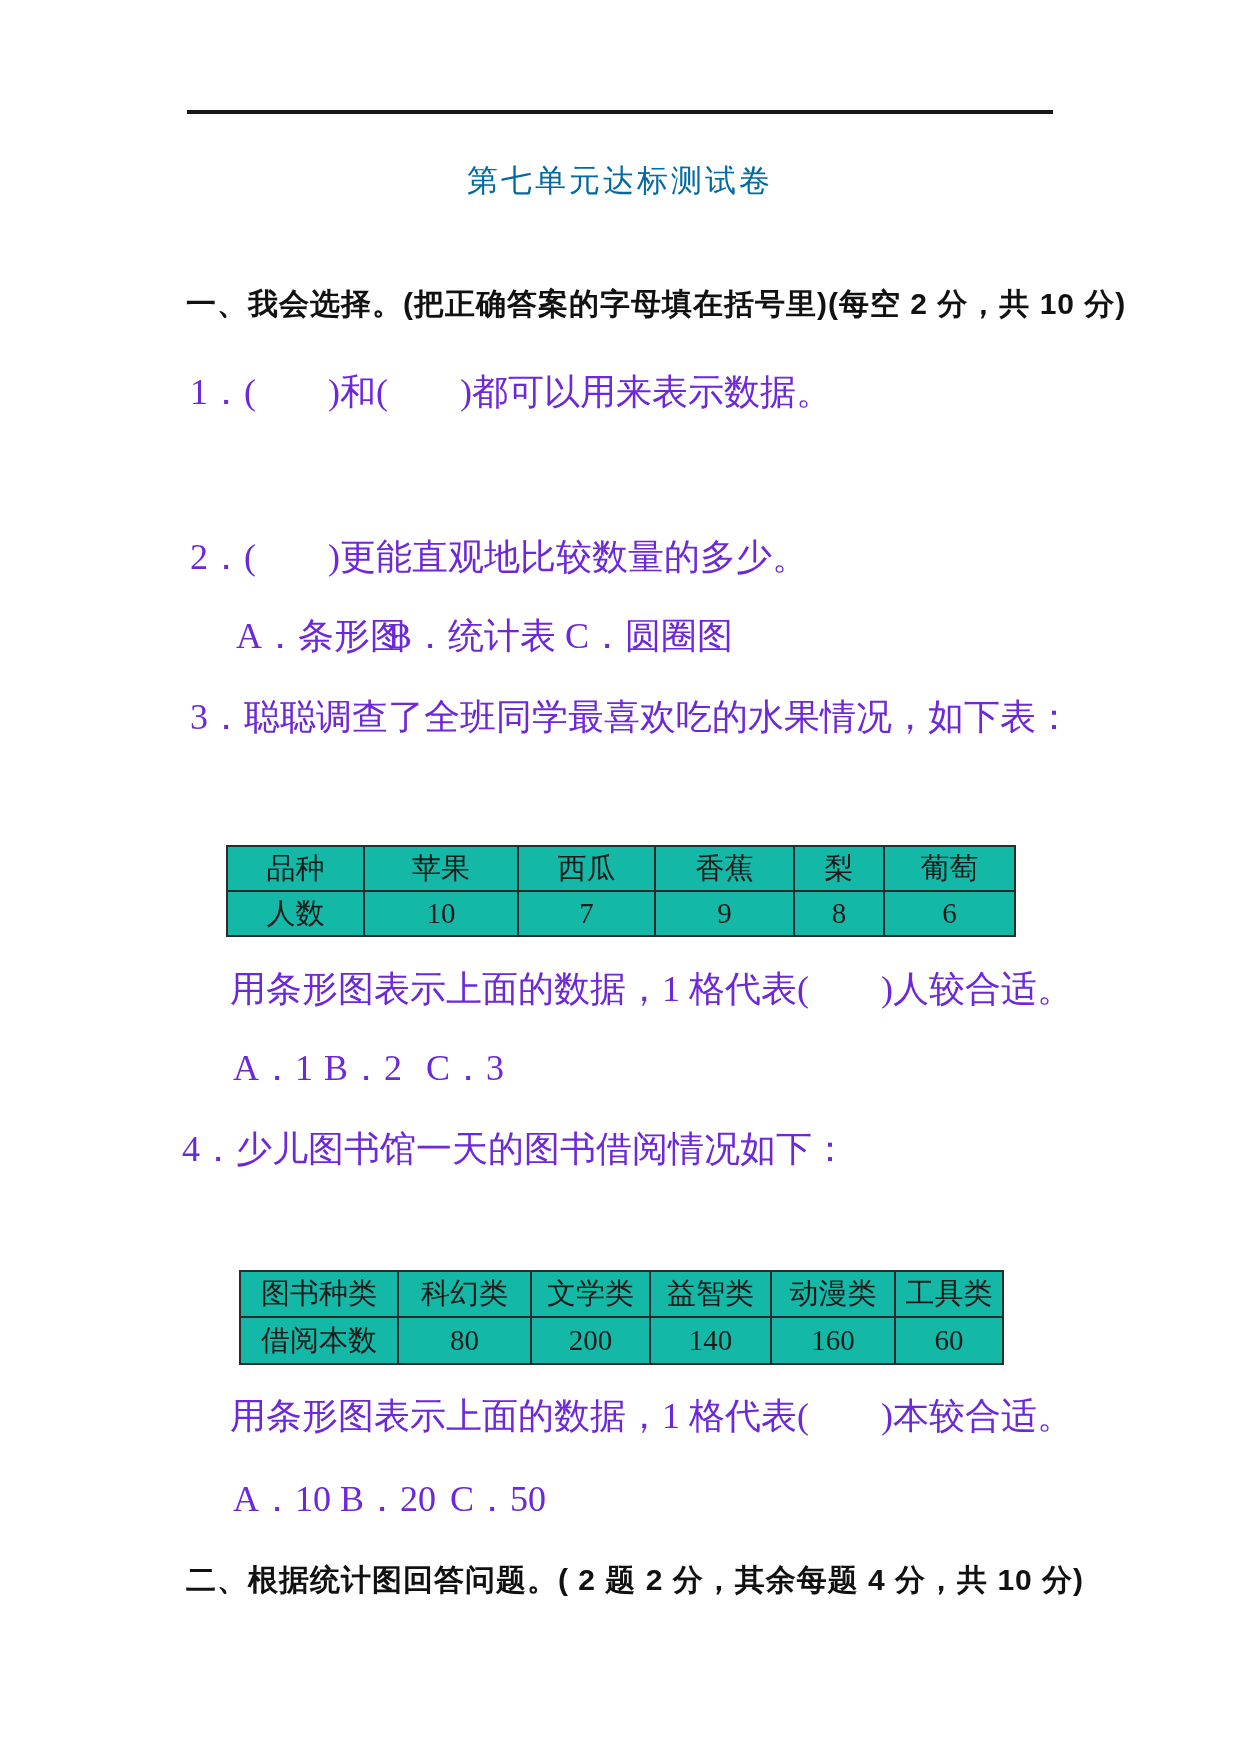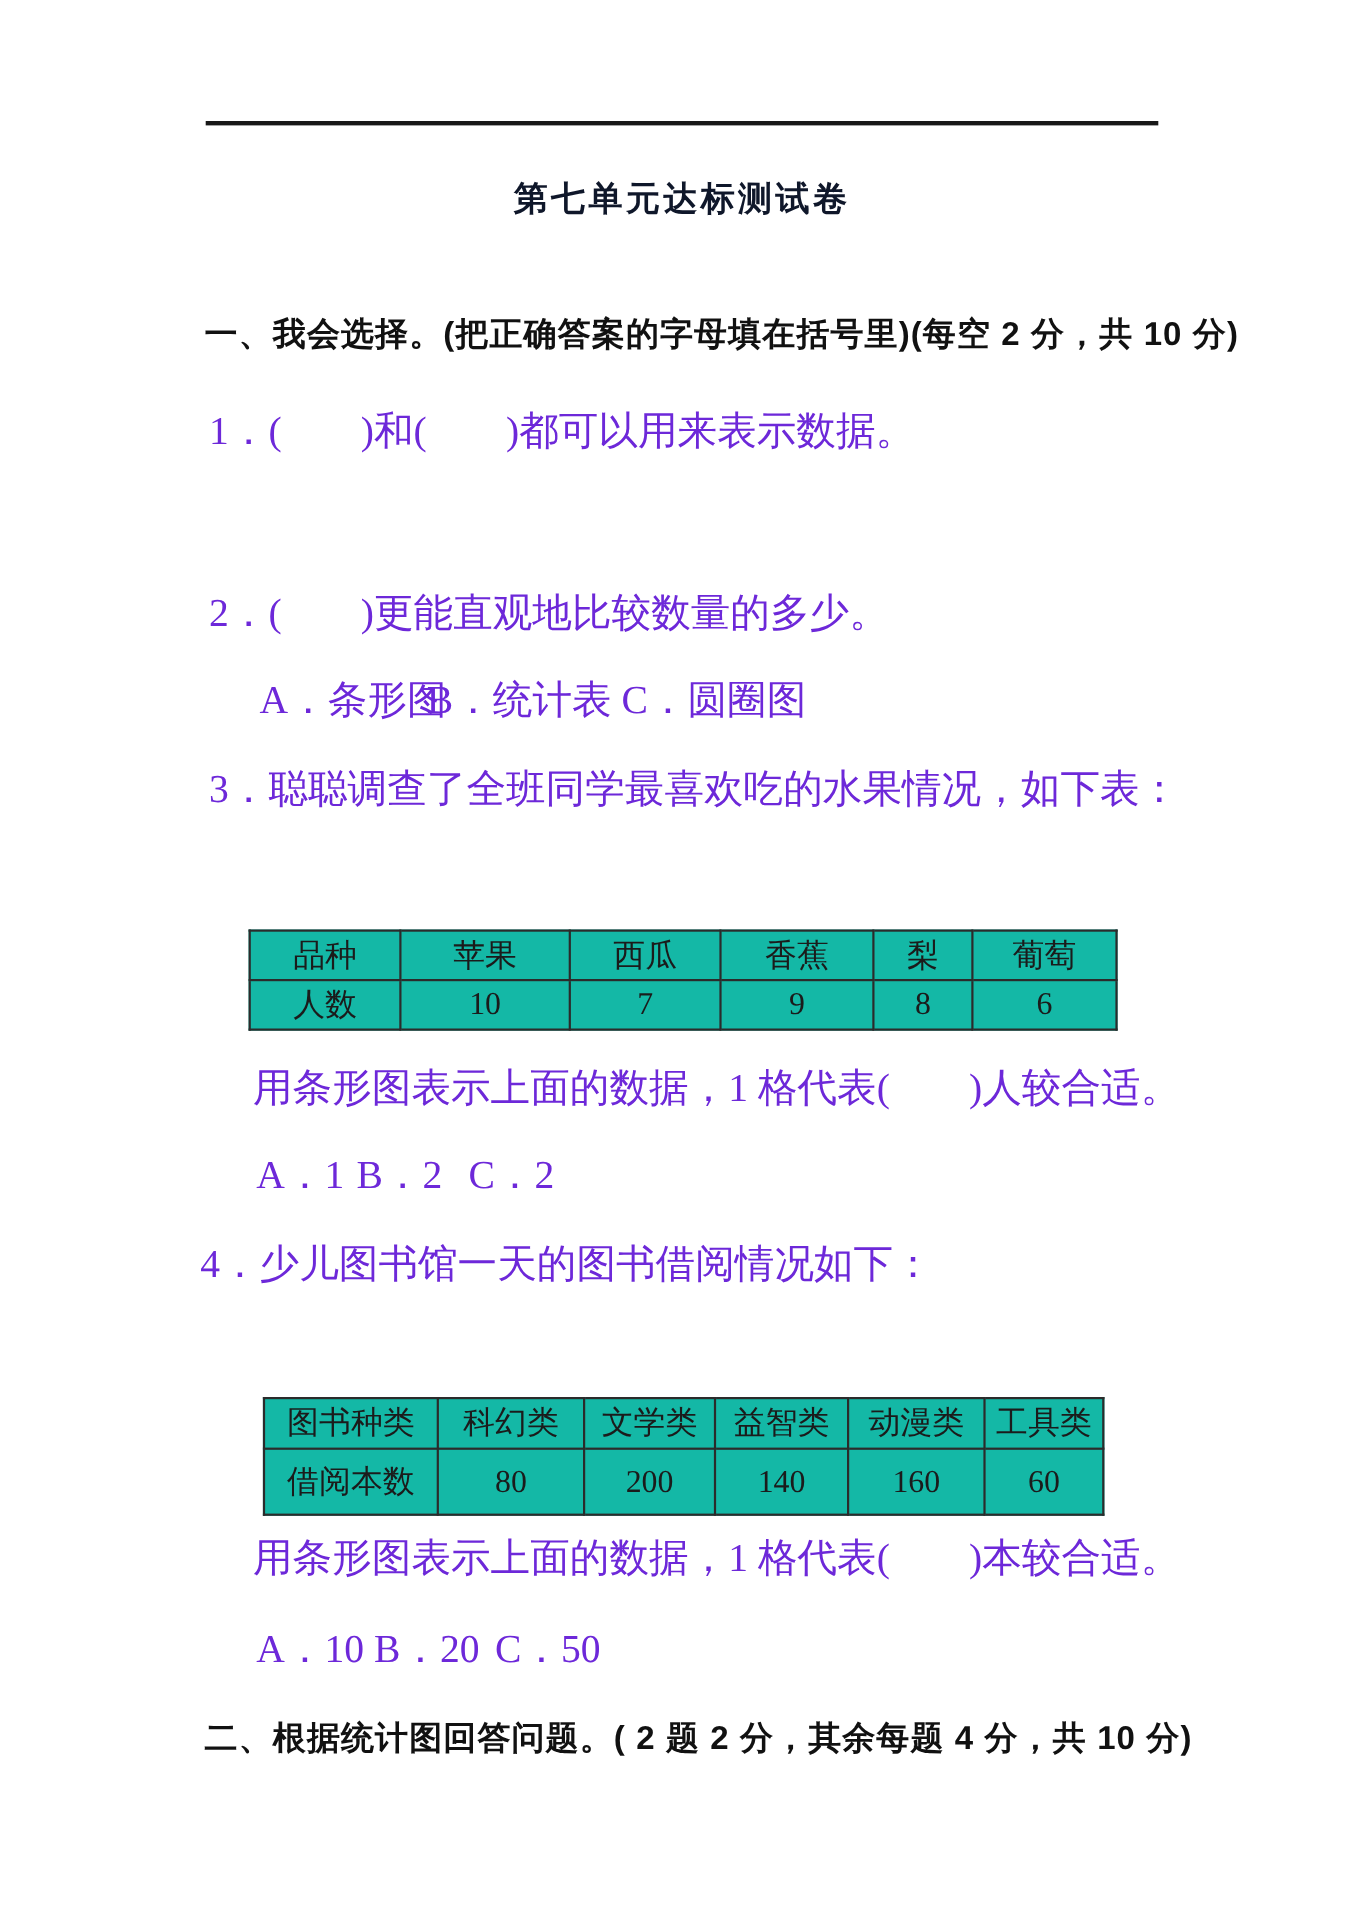--- a/index.html
+++ b/index.html
@@ -20,23 +20,23 @@
   }
   .heading {
     font-family:"Liberation Sans","DejaVu Sans",sans-serif;
     font-weight:700;
     font-size:30px;
     color:#111111;
     letter-spacing:1px;
   }
   .title {
     font-family:"Liberation Sans","DejaVu Sans",sans-serif;
-    font-weight:700;
+    font-weight:400;
     font-size:31px;
-    color:#0f172a;
+    color:#0369a1;
     letter-spacing:3px;
     text-align:center;
   }
   .rule {
     position:absolute;
     left:187px; top:110px;
     width:866px; height:4px;
     background:#181818;
   }
   .optrow { position:absolute; left:0; top:0; width:1241px; height:40px; }
@@ -106,21 +106,21 @@
       <td>8</td>
       <td>6</td>
     </tr>
   </tbody>
     </table>
 
   <div class="abs serif" style="left:230px; top:965px;">用条形图表示上面的数据，1 格代表(　　)人较合适。</div>
   <div class="optrow" style="top:1044px;">
     <span class="serif" style="left:233px;">A．1</span>
     <span class="serif" style="left:324px;">B．2</span>
-    <span class="serif" style="left:426px;">C．2</span>
+    <span class="serif" style="left:426px;">C．3</span>
   </div>
 
   <div class="abs serif" style="left:182px; top:1125px;">4．少儿图书馆一天的图书借阅情况如下：</div>
 
   <table class="qtable" style="left:239px; top:1270px; width:763px;">
     <colgroup>
       <col style="width:158px">
         <col style="width:133px">
         <col style="width:119px">
       <col style="width:121px">
@@ -129,21 +129,21 @@
     </colgroup>
     <tbody>
         <tr style="height:46px">
       <td>图书种类</td>
       <td>科幻类</td>
       <td>文学类</td>
       <td>益智类</td>
       <td>动漫类</td>
       <td>工具类</td>
     </tr>
-    <tr style="height:60px">
+    <tr style="height:47px">
       <td>借阅本数</td>
       <td>80</td>
       <td>200</td>
       <td>140</td>
       <td>160</td>
       <td>60</td>
     </tr>
   </tbody>
     </table>
 

